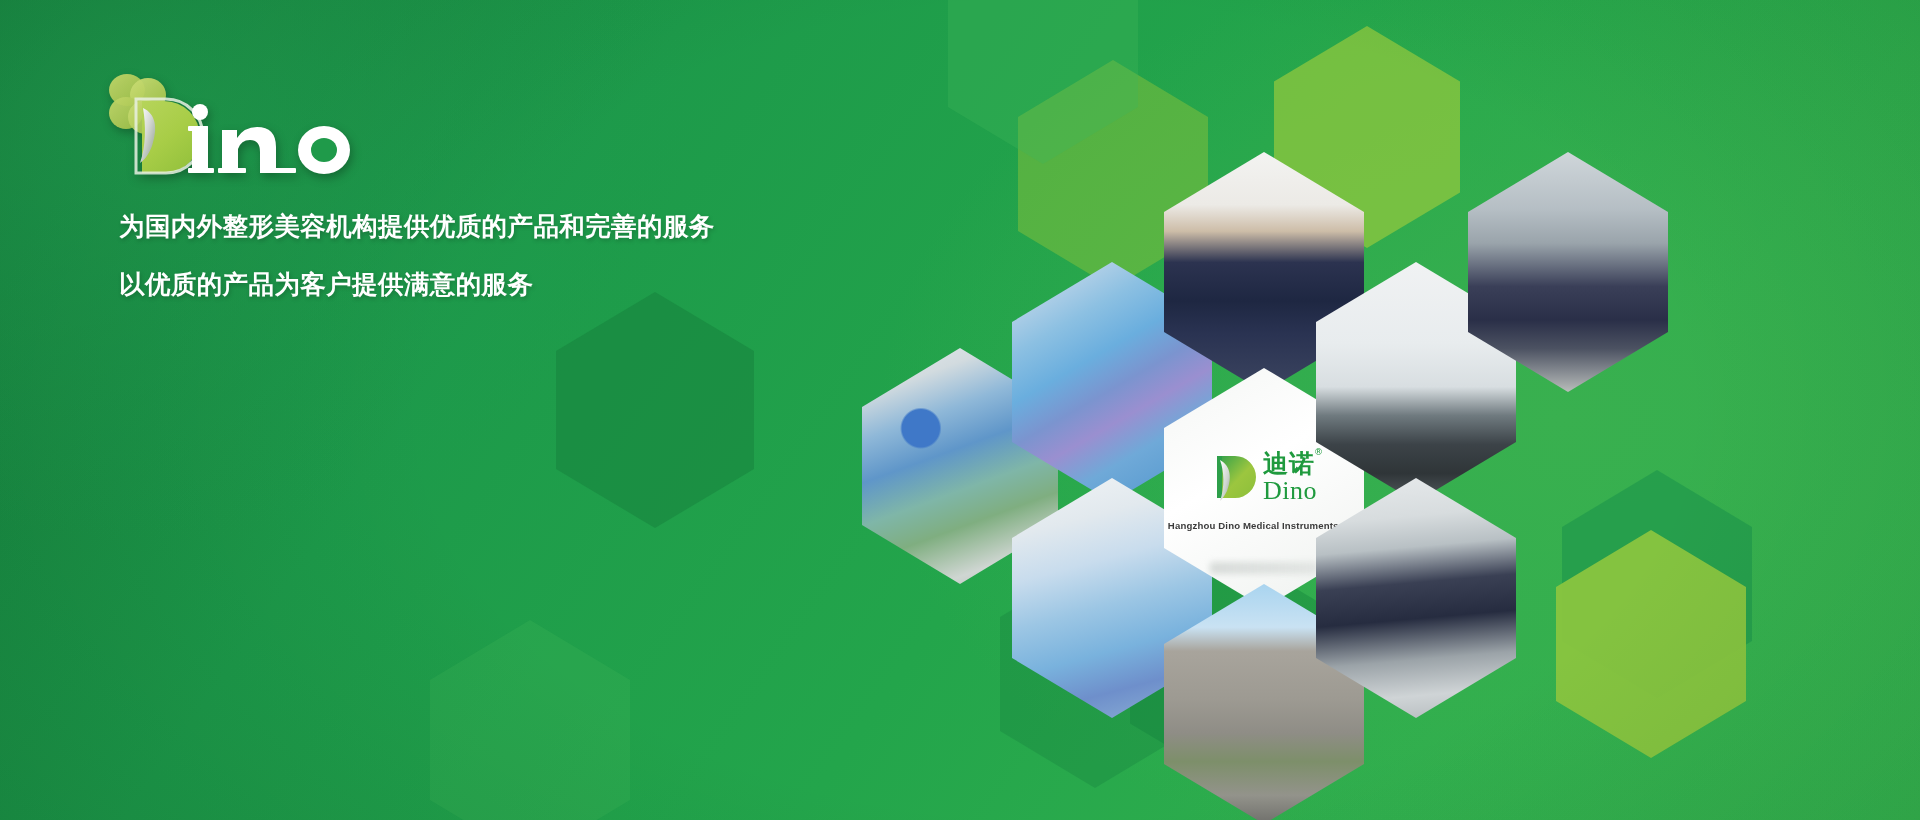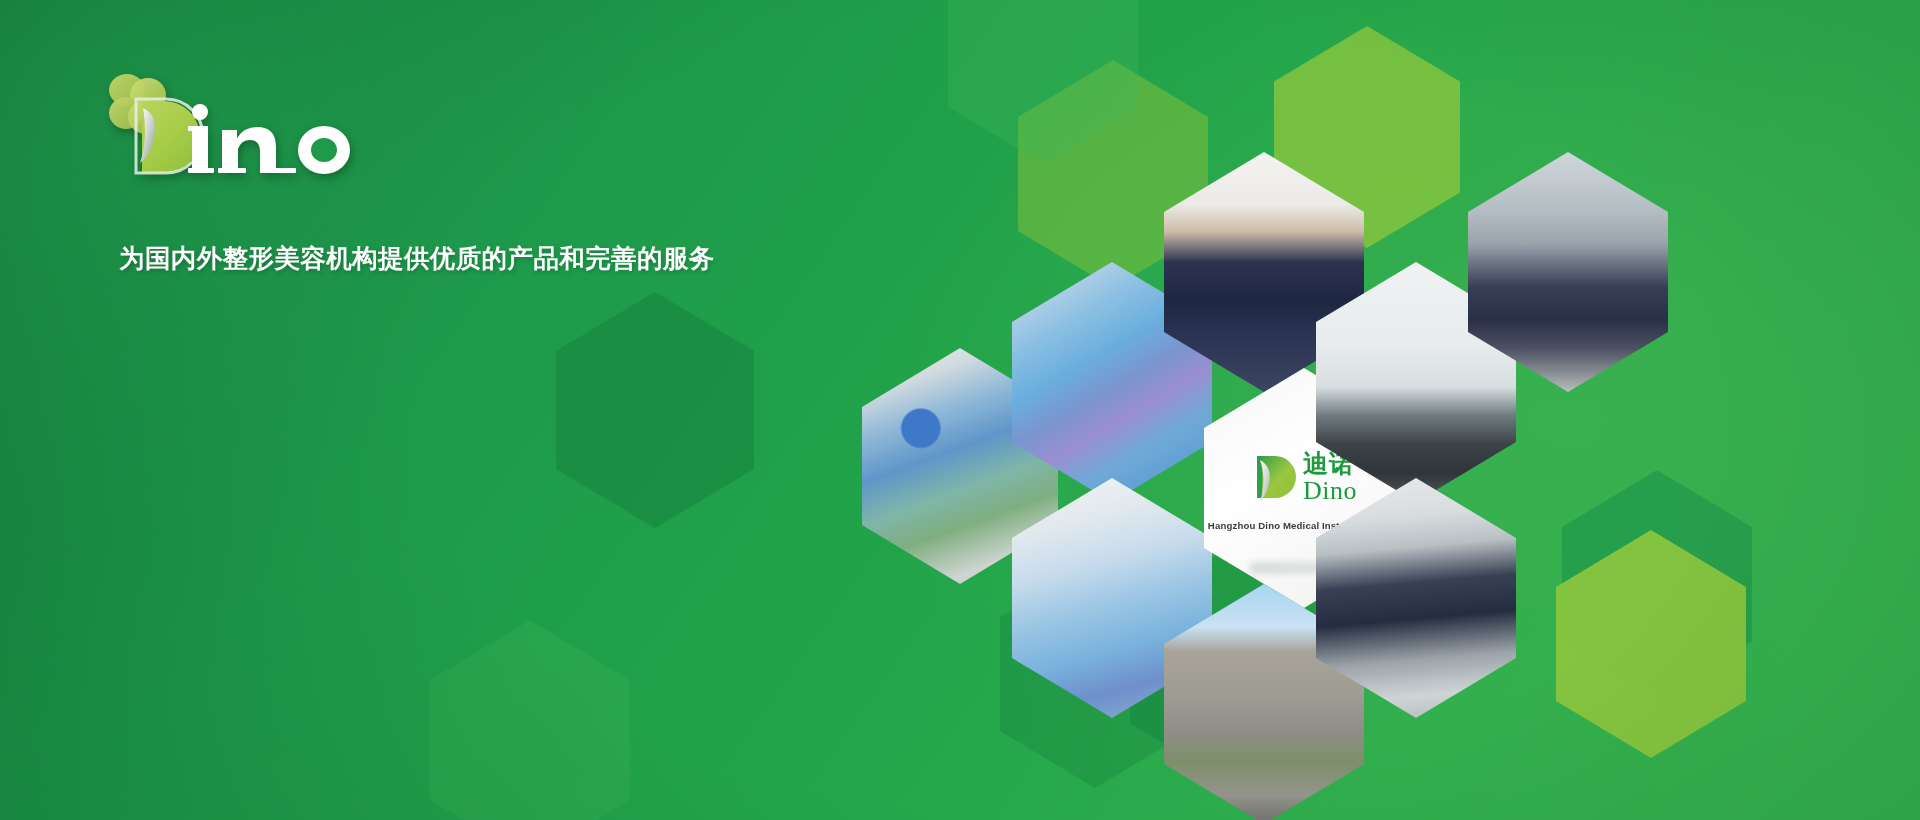--- a/index.html
+++ b/index.html
@@ -29,39 +29,39 @@
     -webkit-clip-path:polygon(50% 0%,100% 25%,100% 75%,50% 100%,0% 75%,0% 25%);
     clip-path:polygon(50% 0%,100% 25%,100% 75%,50% 100%,0% 75%,0% 25%);
   }
 
   
   .deco{pointer-events:none;}
 
   
   .brand{position:absolute;left:96px;top:68px;width:420px;height:120px;}
   .brand svg{display:block;filter:drop-shadow(2px 4px 5px rgba(0,0,0,.28));}
-  .taglines{position:absolute;left:119px;top:214px;width:760px;margin-top:32px;}
+  .taglines{position:absolute;left:119px;top:214px;width:760px;}
   .tagline{
     color:#ffffff;font-size:25.5px;line-height:1;
     font-weight:700;letter-spacing:.4px;
     margin-bottom:32px;
     text-shadow:1px 2px 4px rgba(0,0,0,.22);
     font-family:"DejaVu Sans","Liberation Sans",sans-serif;
     white-space:nowrap;
   }
   .tagline:last-child{margin-bottom:0;}
 
   
   .photo{overflow:hidden;}
   .photo .inner{position:absolute;inset:0;}
 
   
   .logohex{
     background:linear-gradient(150deg,#f4f6f4 0%,#ffffff 42%,#eef1ee 100%);
-    display:flex;flex-direction:column;align-items:center;justify-content:center;margin-left:40px;
+    display:flex;flex-direction:column;align-items:center;justify-content:center;
   }
   .logohex .lh-mark{display:flex;align-items:center;justify-content:center;gap:6px;margin-top:6px;}
   .lh-cn{
     color:#1f9a3e;font-weight:700;font-size:25px;letter-spacing:1px;line-height:1;
     font-family:"DejaVu Sans","Liberation Sans",sans-serif;position:relative;
   }
   .lh-reg{position:absolute;top:-3px;right:-9px;font-size:9px;font-weight:400;}
   .lh-en{
     color:#1f9a3e;font-family:"Liberation Serif","DejaVu Serif",serif;
     font-size:26px;line-height:1;margin-top:2px;letter-spacing:.5px;
@@ -140,20 +140,21 @@
         <rect x="122" y="100" width="28" height="5" rx="1"></rect>
         <rect x="172" y="100" width="28" height="5" rx="1"></rect>
         <ellipse cx="228" cy="82" rx="26" ry="24" fill="#ffffff"></ellipse>
         <ellipse cx="228" cy="82" rx="13" ry="12" fill="#1f9a4a"></ellipse>
       </g>
     </svg>
   </div>
 
   <div class="taglines">
     <div class="tagline">为国内外整形美容机构提供优质的产品和完善的服务</div>
+    <div class="tagline">以优质的产品为客户提供满意的服务</div>
   </div>
 
   <div class="hex photo" style="left:862px;top:348px;width:196px;height:236px;">
     <div class="inner" style="background:
         radial-gradient(circle at 30% 34%, #3f78c8 0 9%, rgba(63,120,200,0) 10%),
         linear-gradient(160deg,#e6ebee 0%,#d2dbdf 16%,#8fb8d8 30%,#5f96c9 44%,#7fb6a8 58%,#7fae80 70%,#cfd6d2 86%,#aeb6b2 100%);"></div>
 
   </div>
 
   <div class="hex photo" style="left:1012px;top:262px;width:200px;height:240px;">

